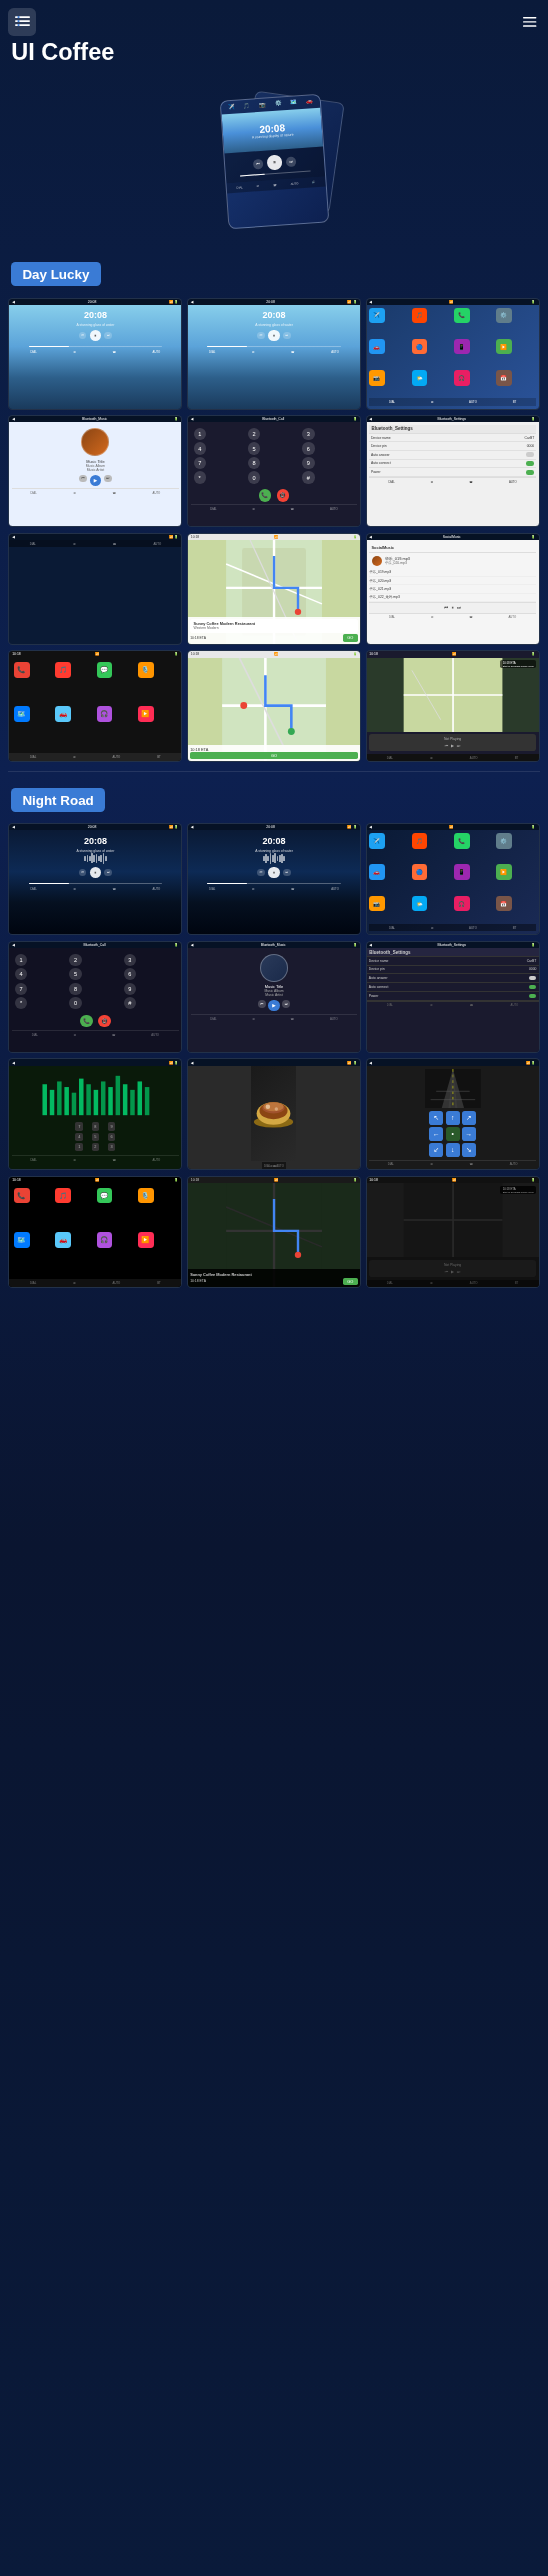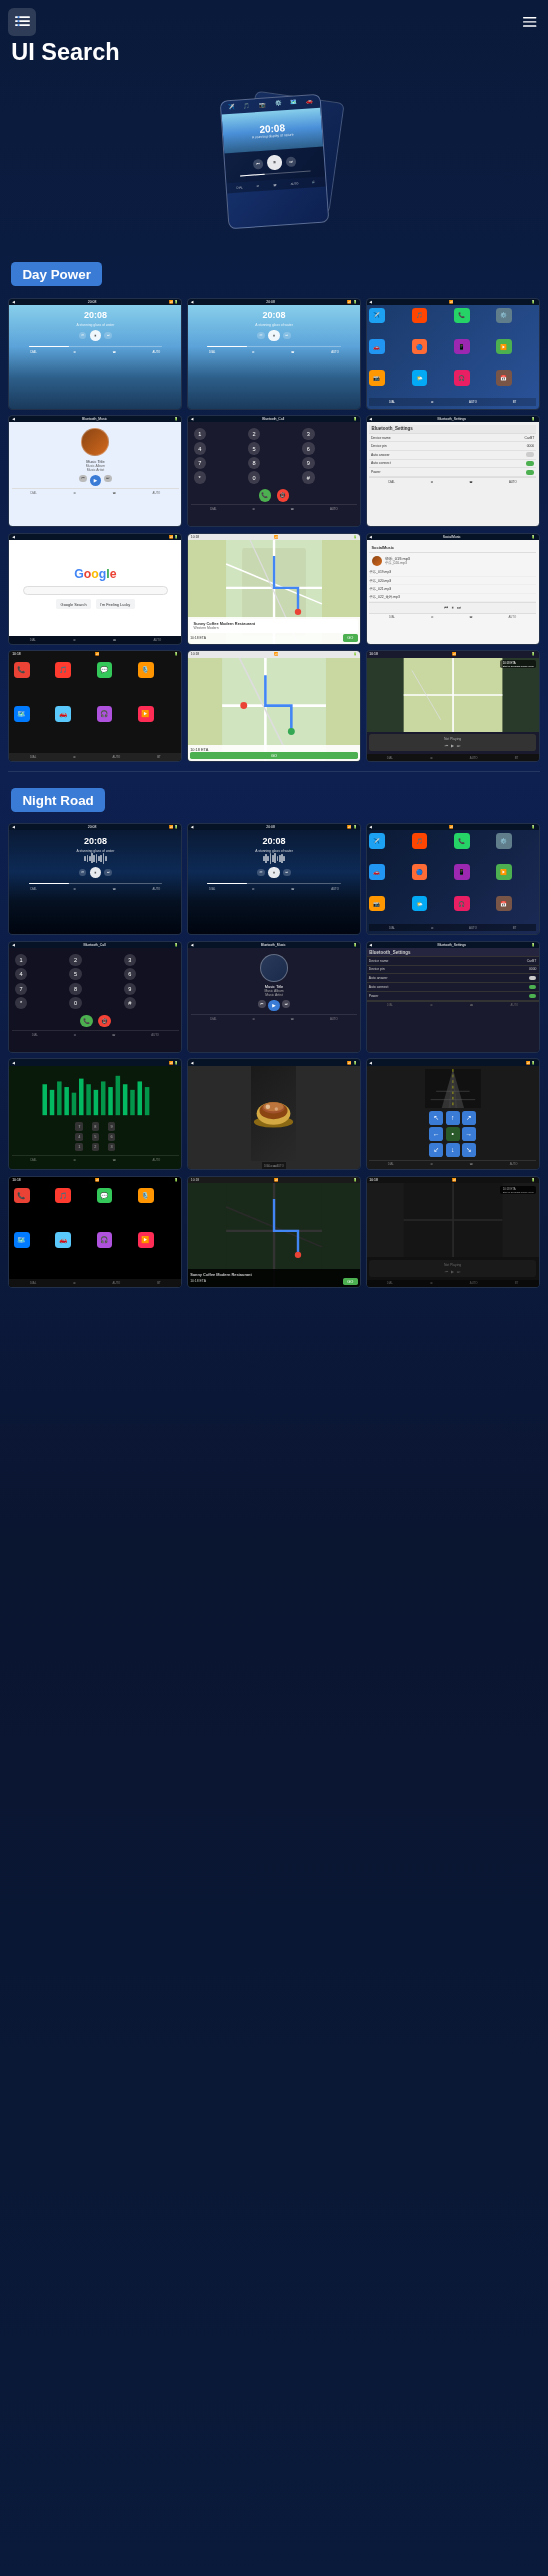--- a/index.html
+++ b/index.html
@@ -431,21 +431,21 @@
   </div>
   <div class="menu-icon">
     <svg width="13.4" height="10" viewBox="0 0 24 18">
       <rect y="0" width="24" height="2.5" rx="1" fill="white"></rect>
       <rect y="7.5" width="24" height="2.5" rx="1" fill="white"></rect>
       <rect y="15" width="24" height="2.5" rx="1" fill="white"></rect>
     </svg>
   </div>
 </div>
 
-<h1 class="title-main">UI Search</h1>
+<h1 class="title-main">UI Coffee</h1>
 
 <div class="hero-area">
   <div style="position:relative; width:123px; height:157px; display:flex; align-items:center; justify-content:center;">
 
     <div style="position:absolute; width:90px; height:112px; background:linear-gradient(135deg,rgba(30,60,120,0.6),rgba(10,30,80,0.6)); border-radius:6.7px; transform:rotate(8deg) translate(17px,-11.2px); border:0.6px solid rgba(255,255,255,0.2);"></div>
     <div style="position:absolute; width:101px; height:129px; background:linear-gradient(135deg,#1a3a7a,#0d2050); border-radius:7.8px; transform:rotate(-4deg); border:1.1px solid rgba(255,255,255,0.3); overflow:hidden;">
 
       <div style="display:flex; justify-content:space-around; padding:3.4px 2.8px; background:rgba(0,0,0,0.2);">
         <span style="font-size:5.6px;">✈️</span>
         <span style="font-size:5.6px;">🎵</span>
@@ -476,21 +476,21 @@
           <span>✉</span>
           <span>☎</span>
           <span>AUTO</span>
           <span>🔊</span>
       </div>
     </div>
   </div>
 </div>
 
 <div>
-  <span class="section-label">Day Power</span>
+  <span class="section-label">Day Lucky</span>
 
   
   <div class="screenshots-grid">
 
     <div class="screenshot-card">
       <div class="screen-status-bar">
         <span>◀</span>
           <span>20:08</span>
           <span>📶 🔋</span>
       </div>
@@ -674,30 +674,20 @@
   </div>
 
   
   <div class="screenshots-grid">
 
     <div class="screenshot-card">
       <div class="screen-status-bar">
         <span>◀</span>
           <span></span>
           <span>📶 🔋</span>
-      </div>
-      <div class="google-screen screen-mockup">
-        <div class="google-logo">
-          <span style="color:#4285f4;">G</span><span style="color:#ea4335;">o</span><span style="color:#fbbc04;">o</span><span style="color:#4285f4;">g</span><span style="color:#34a853;">l</span><span style="color:#ea4335;">e</span>
-        </div>
-        <div class="google-search-bar"></div>
-        <div style="display:flex;gap:4.5px;margin-top:4.5px;">
-          <div style="background:#f1f3f4;padding:2.2px 4.5px;border-radius:1.7px;font-size:3.9px;color:#333;">Google Search</div>
-          <div style="background:#f1f3f4;padding:2.2px 4.5px;border-radius:1.7px;font-size:3.9px;color:#333;">I'm Feeling Lucky</div>
-        </div>
       </div>
       <div style="display:flex;justify-content:space-around;font-size:2.8px;color:rgba(255,255,255,0.5);padding:1.7px;background:rgba(0,0,0,0.4);">
         <span>DIAL</span>
           <span>✉</span>
           <span>☎</span>
           <span>AUTO</span>
       </div>
     </div>
 
     <div class="screenshot-card">

